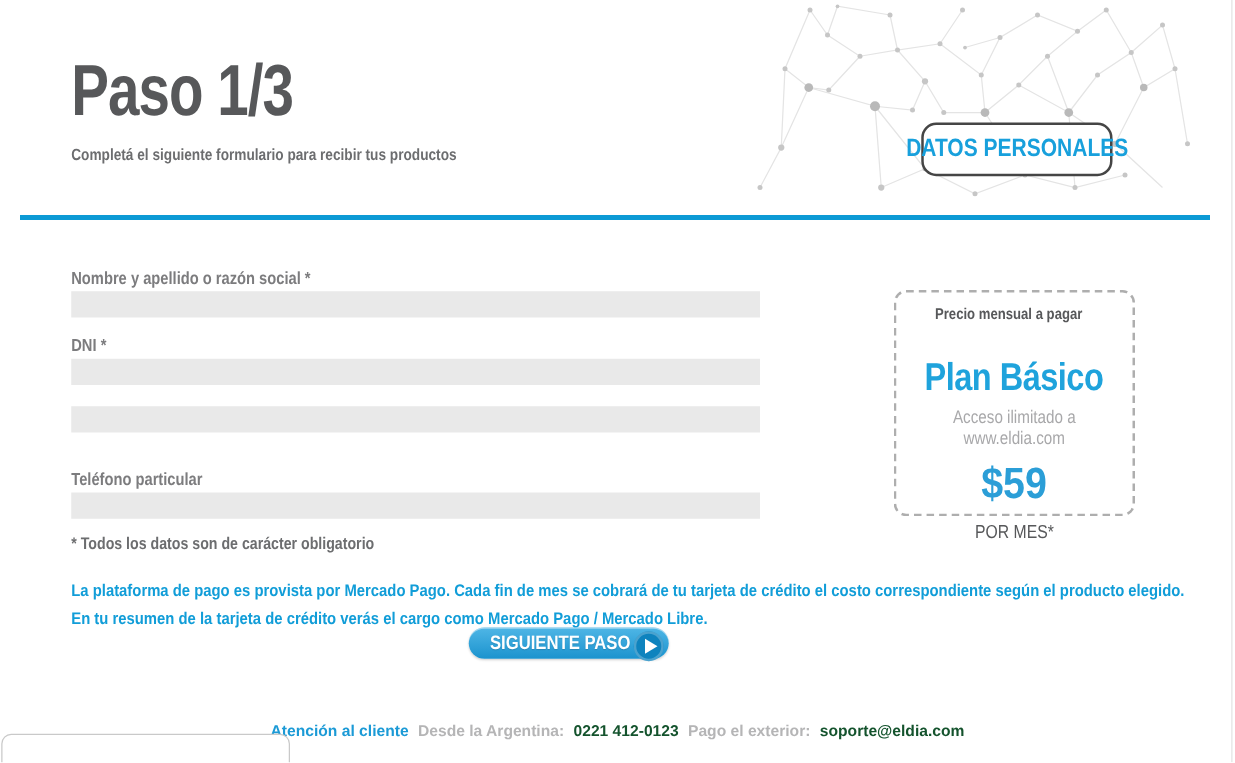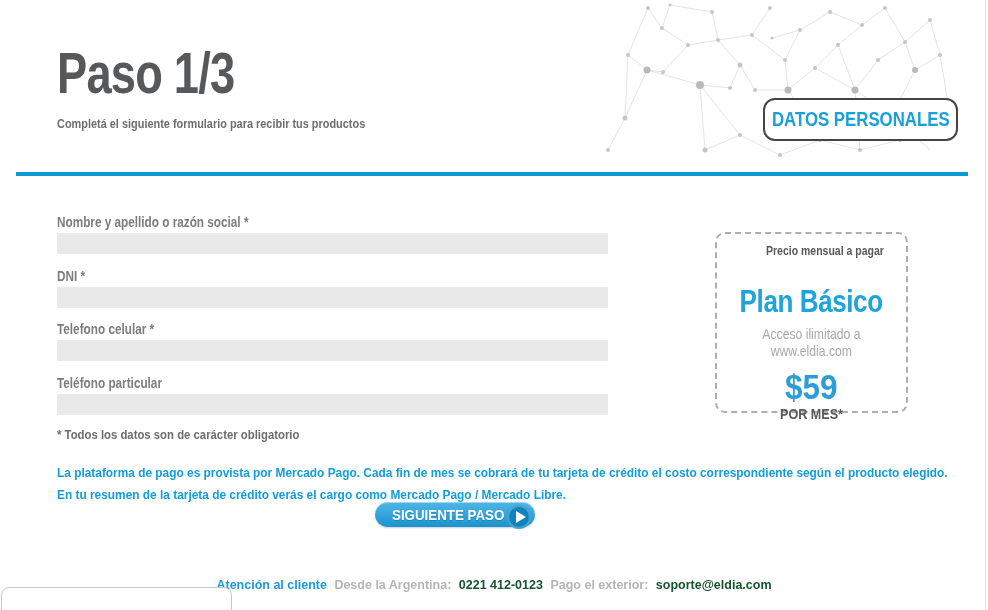--- a/index.html
+++ b/index.html
@@ -24,21 +24,21 @@
     position: absolute; left: 57px; top: 44px;
     font-size: 58px; font-weight: bold; color: #57585a; line-height: 1.0;
     letter-spacing: -1px;
   }
   .page-title .cx { transform: scaleX(0.78); transform-origin: 0 50%; }
   .page-subtitle {
     position: absolute; left: 57px; top: 116px;
     font-size: 13px; font-weight: bold; color: #6c6d6f;
   }
   .section-badge {
-    position: absolute; left: 763px; top: 98px; width: 195px; height: 43px;
+    position: absolute; left: 737px; top: 98px; width: 153px; height: 43px;
     background: #ffffff; border: 2px solid #454545; border-radius: 12px;
     display: flex; align-items: center; justify-content: center;
     z-index: 3;
   }
   .section-badge span { font-size: 20px; font-weight: bold; color: #18a0dc; letter-spacing: 0; }
   .divider {
     position: absolute; left: 16px; top: 172px; width: 952px; height: 4px;
     background: #0c9ad5;
   }
 
@@ -64,35 +64,35 @@
     display: inline-block; width: 1030px;
     transform: scaleX(0.88); transform-origin: 0 0;
   }
 
   .plan-box {
     position: absolute; left: 715px; top: 232px; width: 193px; height: 181px;
     border: 2px dashed #aeaeae; border-radius: 10px; background: #ffffff;
     text-align: center; z-index: 2;
   }
   .plan-caption {
-    text-align: right; padding: 10px 0 0 13px;
+    text-align: center; padding: 10px 0 0 13px;
     font-size: 12.5px; font-weight: bold; color: #57585a;
   }
   .plan-name {
     margin-top: 28px; font-size: 31px; font-weight: bold; color: #1fa3dc;
     letter-spacing: -0.5px; line-height: 1;
   }
   .plan-desc {
     margin-top: 9px; font-size: 14.5px; color: #a8a8aa; line-height: 17px;
   }
   .plan-price {
     margin-top: 9px; font-size: 35px; font-weight: bold; color: #2b9ed7; line-height: 1;
   }
   .plan-period {
-    margin-top: 1px; font-size: 15px; font-weight: bold; color: #57585a;
+    margin-top: 13px; font-size: 15px; font-weight: normal; color: #57585a;
   }
 
   .next-btn {
     position: absolute; left: 375px; top: 502px; width: 160px; height: 25px;
     border: none; border-radius: 16px; cursor: pointer;
     background: linear-gradient(#4fb6e6, #1b93ce);
     box-shadow: inset 0 1px 0 rgba(255,255,255,0.45), 0 1px 2px rgba(0,0,0,0.2);
     display: flex; align-items: center; justify-content: flex-start;
     padding-left: 17px; font-family: Liberation Sans, sans-serif;
   }
@@ -216,23 +216,20 @@
     </div>
     <input class="field-input" type="text" aria-label="Nombre y apellido o razón social *" style="">
   </div>
   <div class="field-group g2">
     <div class="field-label">
       <span class="cx ol">DNI *</span>
     </div>
     <input class="field-input" type="text" aria-label="DNI *" style="">
   </div>
   <div class="field-group g3">
-    <div class="field-label">
-      <span class="cx ol">Telefono celular *</span>
-    </div>
     <input class="field-input" type="text" aria-label="Telefono celular *" style="">
   </div>
   <div class="field-group g4">
     <div class="field-label">
       <span class="cx ol">Teléfono particular</span>
     </div>
     <input class="field-input" type="text" aria-label="Teléfono particular" style="">
   </div>
 
   <div class="required-note">

